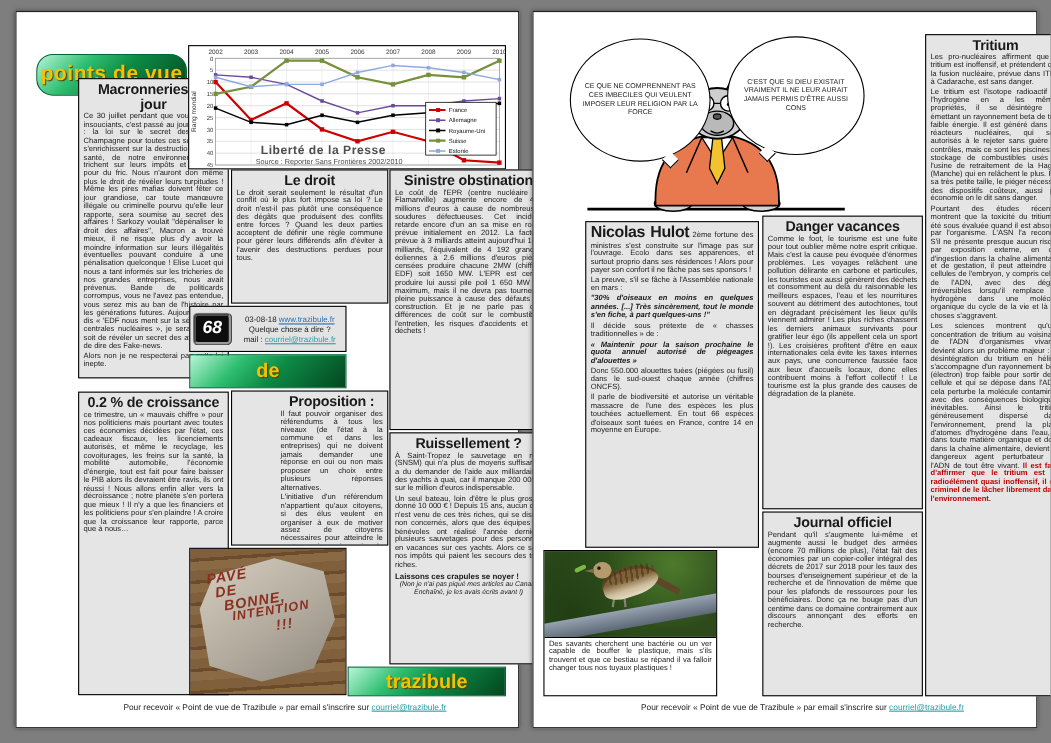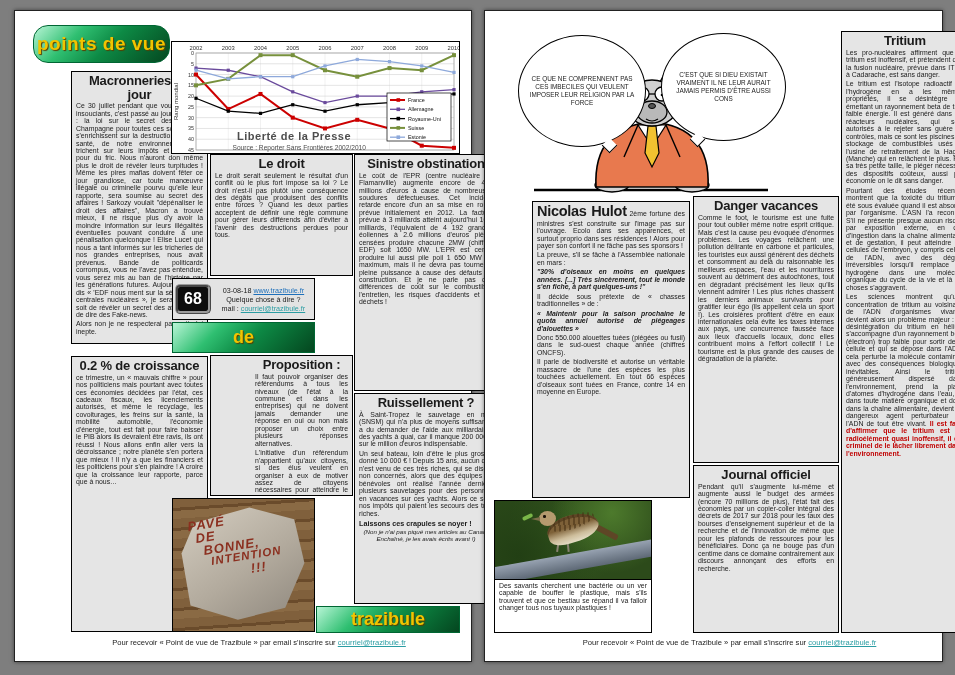--- a/index.html
+++ b/index.html
@@ -26,21 +26,21 @@
   .masthead-big{font-size:19px;letter-spacing:0.5px;}
   .masthead-mid{font-size:18px;}
   a.lnk{text-decoration:underline;cursor:pointer;}
   .lnk-blue{color:#1d6fba;}
   .lnk-teal{color:#2a9da3;}
   .footer-line{position:absolute;left:0;right:0;top:627px;text-align:center;font-size:7.6px;color:#222;padding-left:32px;}
   
   .issue-box{position:absolute;border:1px solid #000;background:#e3e3e3;box-sizing:border-box;
              display:flex;align-items:center;padding:2px;}
   .issue-num{background:#0d0d0d;color:#fff;font-weight:bold;font-size:16px;
-             border:3px ridge #9a9a9a;border-radius:5px;padding:3px 6px;margin-right:4px;}
+             border:3px ridge #9a9a9a;border-radius:5px;padding:3px 6px;margin-right:4px;font-style:italic;}
   .issue-lines{flex:1;text-align:center;font-size:7.2px;line-height:1.25;}
   
   .chart-box{position:absolute;border:1px solid #000;background:#fff;box-sizing:border-box;}
   .chart-box svg{width:100%;height:100%;font-family:"Liberation Sans",sans-serif;}
   
   .comic{position:absolute;background:#fff;}
   .bubble{position:absolute;border:1.5px solid #000;border-radius:50%;background:#fff;
           display:flex;align-items:center;justify-content:center;text-align:center;
           font-size:6.4px;line-height:1.25;padding:10px;box-sizing:border-box;z-index:3;}
   .bubble:after{content:'';position:absolute;bottom:-5px;width:10px;height:10px;background:#fff;
@@ -88,21 +88,21 @@
   .leg1{left:62px;top:38px;transform:rotate(8deg);}
   .leg2{left:72px;top:38px;transform:rotate(-6deg);}
   .bird-caption{padding:2px 4px;border-top:1px solid #000;}
   .inline-title{font-size:14.5px;font-weight:bold;letter-spacing:-0.3px;}
 </style>
 </head>
 <body>
 
 <div class="page" id="left-page">
 
-  <div class="green-bar masthead-big" style="left:18px;top:14px;width:137px;height:38px;border-radius:15px;">
+  <div class="green-bar masthead-big" style="left:18px;top:38px;width:137px;height:38px;border-radius:15px;">
     <span>points de vue</span>
   </div>
 
   <div class="abox" style="left:18px;top:60px;width:137px;height:273px;">
     <h2>Macronneries du jour</h2>
     <p class="bt">Ce 30 juillet pendant que vous bronzez insouciants, c'est passé au journal officiel : la loi sur le secret des affaires. Champagne pour toutes ces sociétés qui s'enrichissent sur la destruction de notre santé, de notre environnement, qui trichent sur leurs impôts et licencient pour du fric. Nous n'auront don même plus le droit de révéler leurs turpitudes ! Même les pires mafias doivent fêter ce jour grandiose, car toute manœuvre illégale ou criminelle pourvu qu'elle leur rapporte, sera soumise au secret des affaires ! Sarkozy voulait "dépénaliser le droit des affaires", Macron a trouvé mieux, il ne risque plus d'y avoir la moindre information sur leurs illégalités éventuelles pouvant conduire à une pénalisation quelconque ! Elise Lucet qui nous a tant informés sur les tricheries de nos grandes entreprises, nous avait prévenus. Bande de politicards corrompus, vous ne l'avez pas entendue, vous serez mis au ban de l'histoire par les générations futures. Aujourd'hui si je dis « 'EDF nous ment sur la sécurité des centrales nucléaires », je serais accusé soit de révéler un secret des affaires soit de dire des Fake-news.</p>
     <p class="bt last">Alors non je ne respecterai pas cette loi inepte.</p>
   </div>
 
   <div class="abox" style="left:18px;top:345px;width:137px;height:276px;">

